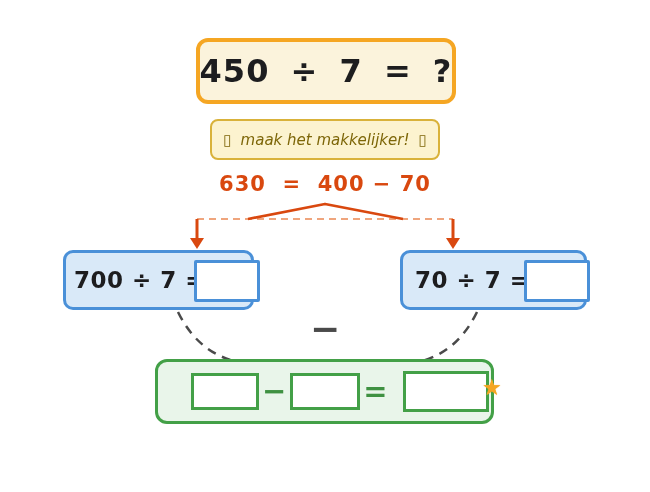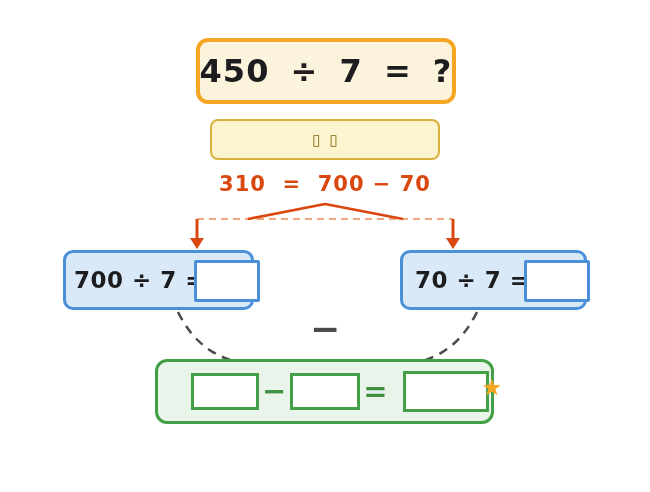--- a/index.html
+++ b/index.html
@@ -89,24 +89,25 @@
     <path class="gray-curve" d="M178,312 Q198,353 238,362"></path>
     <path class="gray-curve" d="M477,312 Q457,353 418,362"></path>
   </svg>
 
   <div class="title-box">
     <span class="title-text">450 ÷ 7 = ?</span>
   </div>
 
   <div class="hint-box">
     <span class="hint-glyph">▯</span>
+    <span class="hint-text">maak het makkelijker!</span>
     <span class="hint-glyph">▯</span>
   </div>
 
-  <div class="decomposition">310  =  700 − 70</div>
+  <div class="decomposition">630  =  400 − 70</div>
 
   <div class="problem-box problem-left">
     <span class="problem-label">700 ÷ 7 =</span>
     <input class="answer-input" value="" style="">
   </div>
 
   <div class="problem-box problem-right">
     <span class="problem-label">70 ÷ 7 =</span>
     <input class="answer-input" value="" style="">
   </div>

